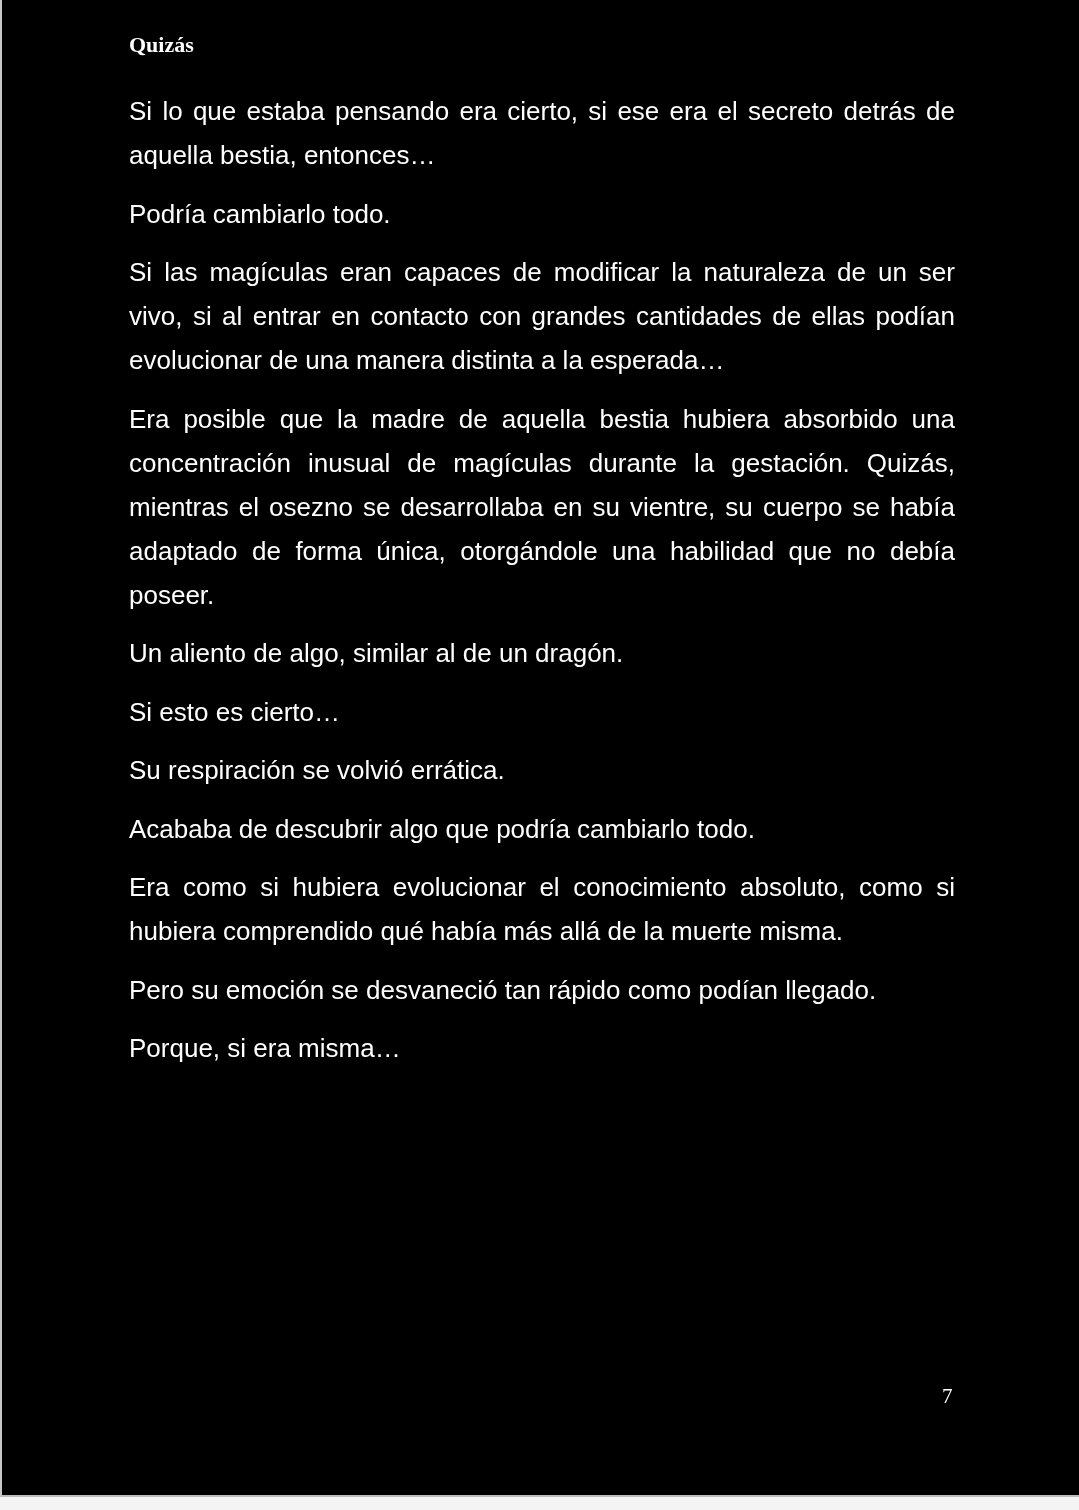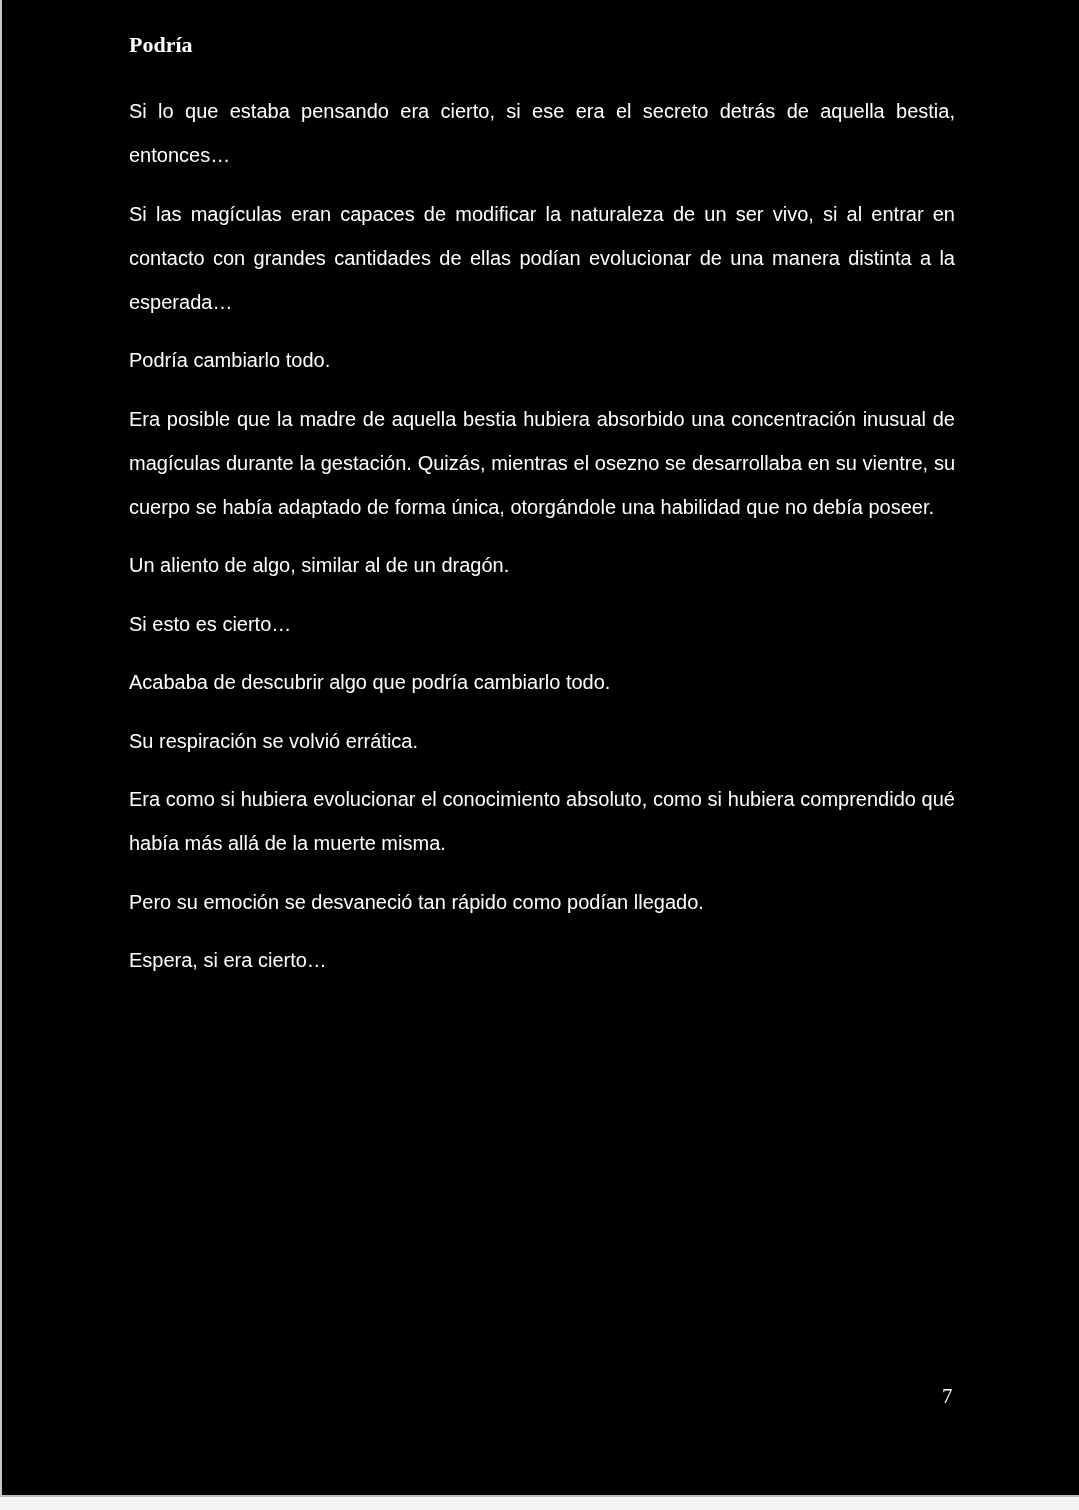--- a/index.html
+++ b/index.html
@@ -36,21 +36,21 @@
       margin: 0;
     }
     .body-text {
       position: absolute;
       left: 127px;
       top: 89px;
       width: 826px;
     }
     .para {
       font-family: "Liberation Sans", "DejaVu Sans", sans-serif;
-      font-size: 20px;
+      font-size: 26px;
       line-height: 44px;
       text-align: justify;
       margin: 0 0 14.5px 0;
       color: #ffffff;
     }
     .para.italic {
     }
     .page-number {
       position: absolute;
       left: 940px;
@@ -58,30 +58,30 @@
       font-family: "Liberation Serif", "DejaVu Serif", serif;
       font-size: 21px;
       line-height: 28px;
       color: #ffffff;
     }
   </style>
 </head>
 <body>
 
 <div class="page">
-  <h1 class="running-header">Podría</h1>
+  <h1 class="running-header">Quizás</h1>
 
   <div class="body-text">
     <p class="para">Si lo que estaba pensando era cierto, si ese era el secreto detrás de aquella bestia, entonces…</p>
+    <p class="para">Podría cambiarlo todo.</p>
     <p class="para">Si las magículas eran capaces de modificar la naturaleza de un ser vivo, si al entrar en contacto con grandes cantidades de ellas podían evolucionar de una manera distinta a la esperada…</p>
-    <p class="para">Podría cambiarlo todo.</p>
     <p class="para">Era posible que la madre de aquella bestia hubiera absorbido una concentración inusual de magículas durante la gestación. Quizás, mientras el osezno se desarrollaba en su vientre, su cuerpo se había adaptado de forma única, otorgándole una habilidad que no debía poseer.</p>
     <p class="para">Un aliento de algo, similar al de un dragón.</p>
     <p class="para italic">Si esto es cierto…</p>
+    <p class="para">Su respiración se volvió errática.</p>
     <p class="para">Acababa de descubrir algo que podría cambiarlo todo.</p>
-    <p class="para">Su respiración se volvió errática.</p>
     <p class="para">Era como si hubiera evolucionar el conocimiento absoluto, como si hubiera comprendido qué había más allá de la muerte misma.</p>
     <p class="para">Pero su emoción se desvaneció tan rápido como podían llegado.</p>
-    <p class="para">Espera, si era cierto…</p>
+    <p class="para">Porque, si era misma…</p>
   </div>
 
   <div class="page-number">7</div>
 </div>
 
 </body></html>

